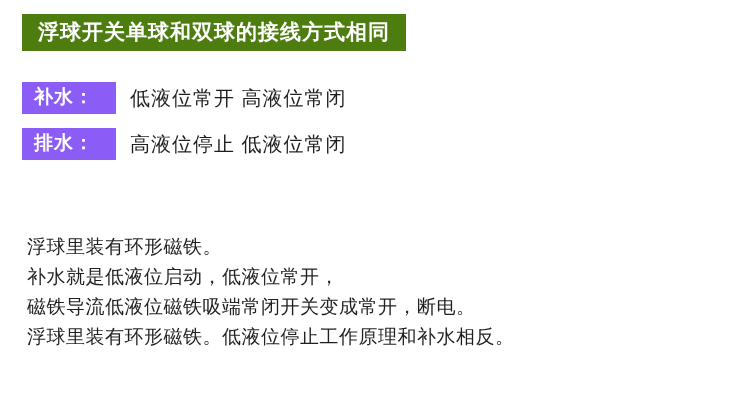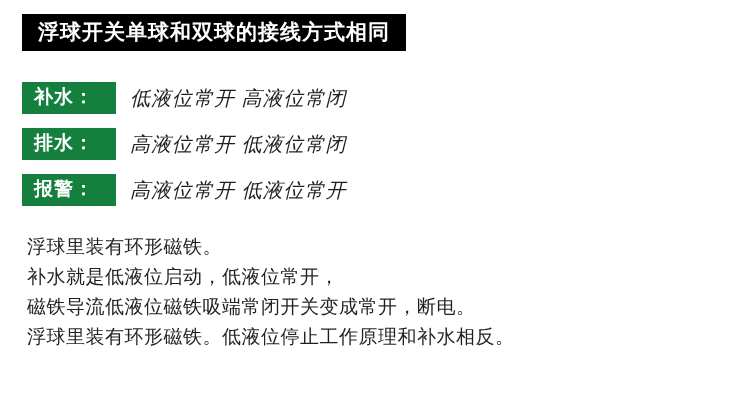--- a/index.html
+++ b/index.html
@@ -18,21 +18,21 @@
     width: 744px;
     height: 407px;
     box-sizing: border-box;
   }
   
   .title-banner {
     position: absolute;
     left: 22px;
     top: 14px;
     padding: 6px 16px 8px 16px;
-    background: #000000;
+    background: #4d7c0f;
     color: #ffffff;
     font-size: 21px;
     font-weight: bold;
     letter-spacing: 1px;
     line-height: 1.1;
     white-space: nowrap;
   }
   
   .modes {
     position: absolute;
@@ -40,38 +40,37 @@
     top: 78px;
     width: 700px;
   }
   .mode-row {
     display: flex;
     align-items: center;
     height: 40px;
     margin-bottom: 6px;
   }
   .mode-tag {
-    background: #15803d;
+    background: #8b5cf6;
     color: #ffffff;
     font-size: 19px;
     font-weight: bold;
     letter-spacing: 1px;
     padding: 4px 10px 5px 12px;
     min-width: 94px;
     box-sizing: border-box;
     white-space: nowrap;
     line-height: 1.2;
   }
   .mode-desc {
     margin-left: 14px;
     color: #1f1f1f;
     font-size: 20px;
     letter-spacing: 1px;
     white-space: nowrap;
-    font-style: italic;
   }
   
   .notes {
     position: absolute;
     left: 27px;
     top: 232px;
     width: 712px;
   }
   .note-line {
     color: #1f1f1f;
@@ -90,27 +89,23 @@
 
   <div class="modes">
 
     <div class="mode-row">
       <div class="mode-tag">补水：</div>
       <div class="mode-desc">低液位常开 高液位常闭</div>
     </div>
 
     <div class="mode-row">
       <div class="mode-tag">排水：</div>
-      <div class="mode-desc">高液位常开 低液位常闭</div>
+      <div class="mode-desc">高液位停止 低液位常闭</div>
     </div>
 
-    <div class="mode-row">
-      <div class="mode-tag">报警：</div>
-      <div class="mode-desc">高液位常开 低液位常开</div>
-    </div>
 
   </div>
 
   <div class="notes">
     <div class="note-line">浮球里装有环形磁铁。</div>
     <div class="note-line">补水就是低液位启动，低液位常开，</div>
     <div class="note-line">磁铁导流低液位磁铁吸端常闭开关变成常开，断电。</div>
     <div class="note-line">浮球里装有环形磁铁。低液位停止工作原理和补水相反。</div>
   </div>
 

